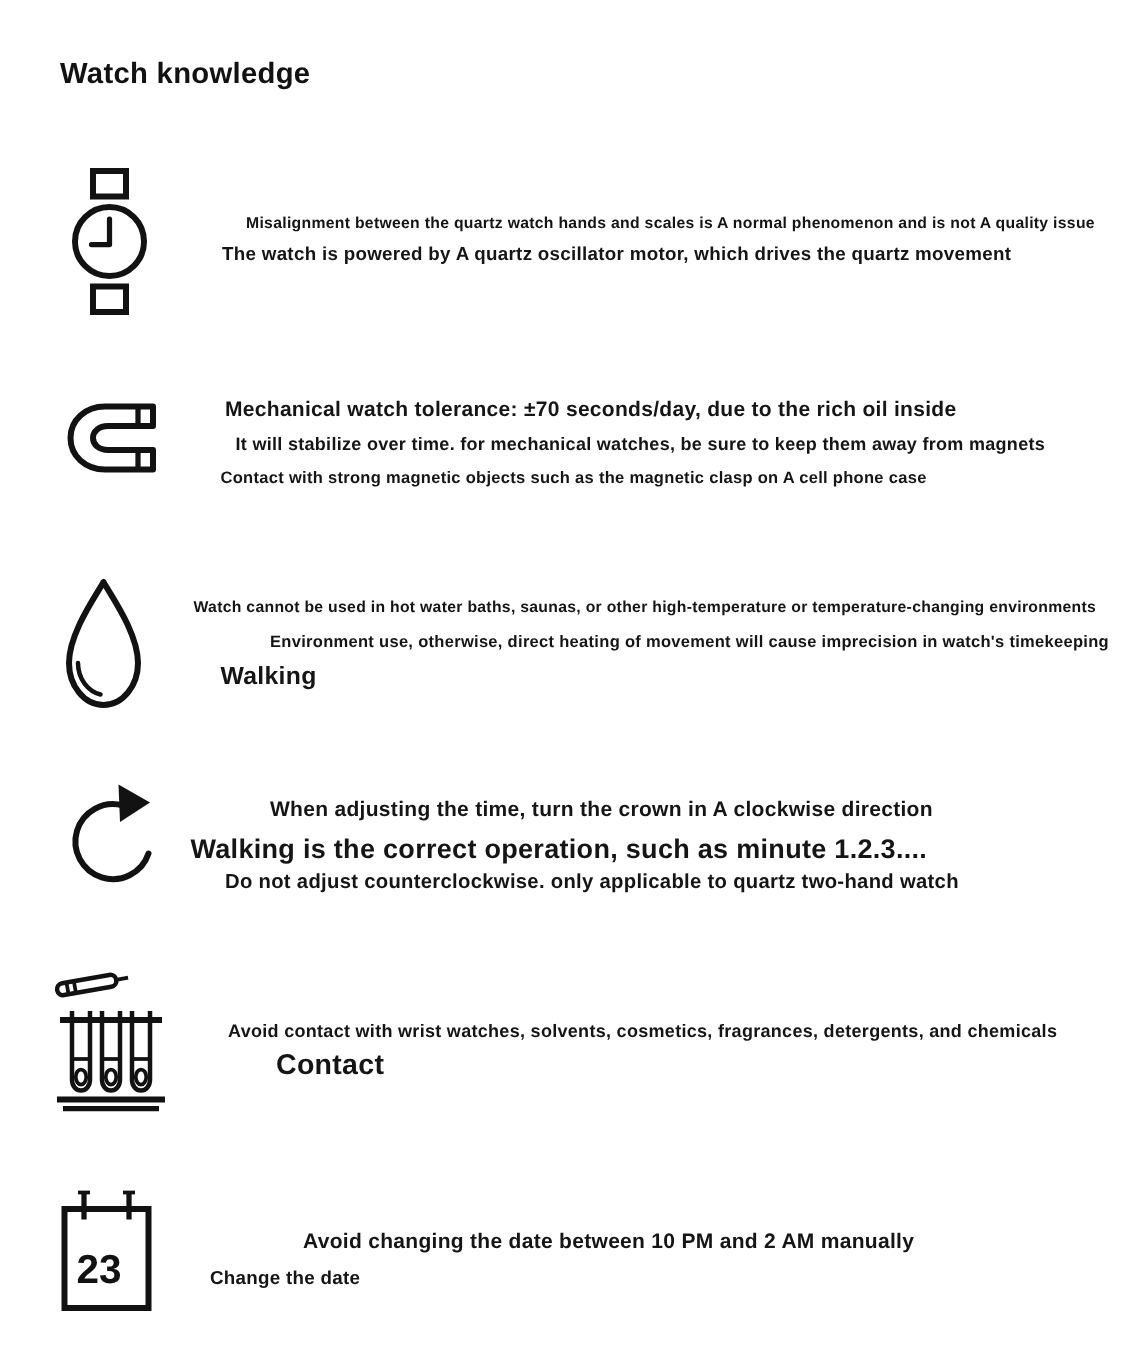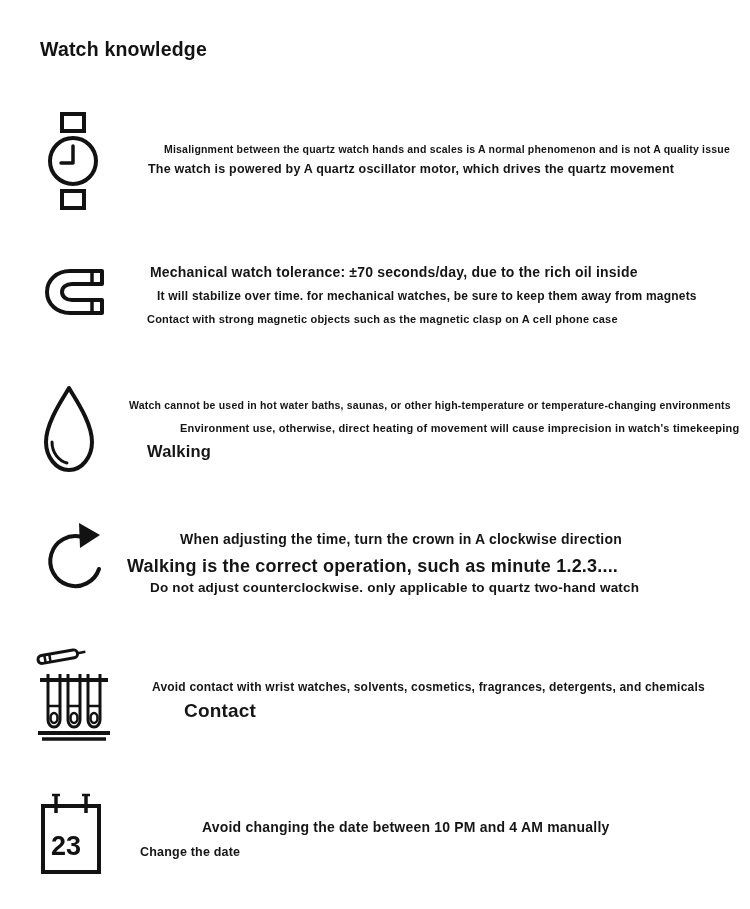--- a/index.html
+++ b/index.html
@@ -108,17 +108,17 @@
     <div class="icon" style="left:40px; top:792px; width:62px; height:84px;">
       <svg viewBox="0 0 62 84">
         <rect x="3" y="14" width="56" height="66" fill="none" stroke="#121212" stroke-width="4"></rect>
         <line x1="16" y1="3" x2="16" y2="21" stroke="#121212" stroke-width="3.5"></line>
         <line x1="46" y1="3" x2="46" y2="21" stroke="#121212" stroke-width="3.5"></line>
         <line x1="12" y1="3" x2="20" y2="3" stroke="#121212" stroke-width="2.5"></line>
         <line x1="42" y1="3" x2="50" y2="3" stroke="#121212" stroke-width="2.5"></line>
         <text x="11" y="63" font-size="27" fill="#121212" stroke="none">23</text>
       </svg>
     </div>
-    <div class="abs line b" style="left:202px; top:819px; font-size:14px;">Avoid changing the date between 10 PM and 4 AM manually</div>
+    <div class="abs line b" style="left:202px; top:819px; font-size:14px;">Avoid changing the date between 10 PM and 2 AM manually</div>
     <div class="abs line b" style="left:140px; top:845px; font-size:12.5px;text-align:center;">Change the date</div>
   </div>
 
 </div>
 
 </body></html>

